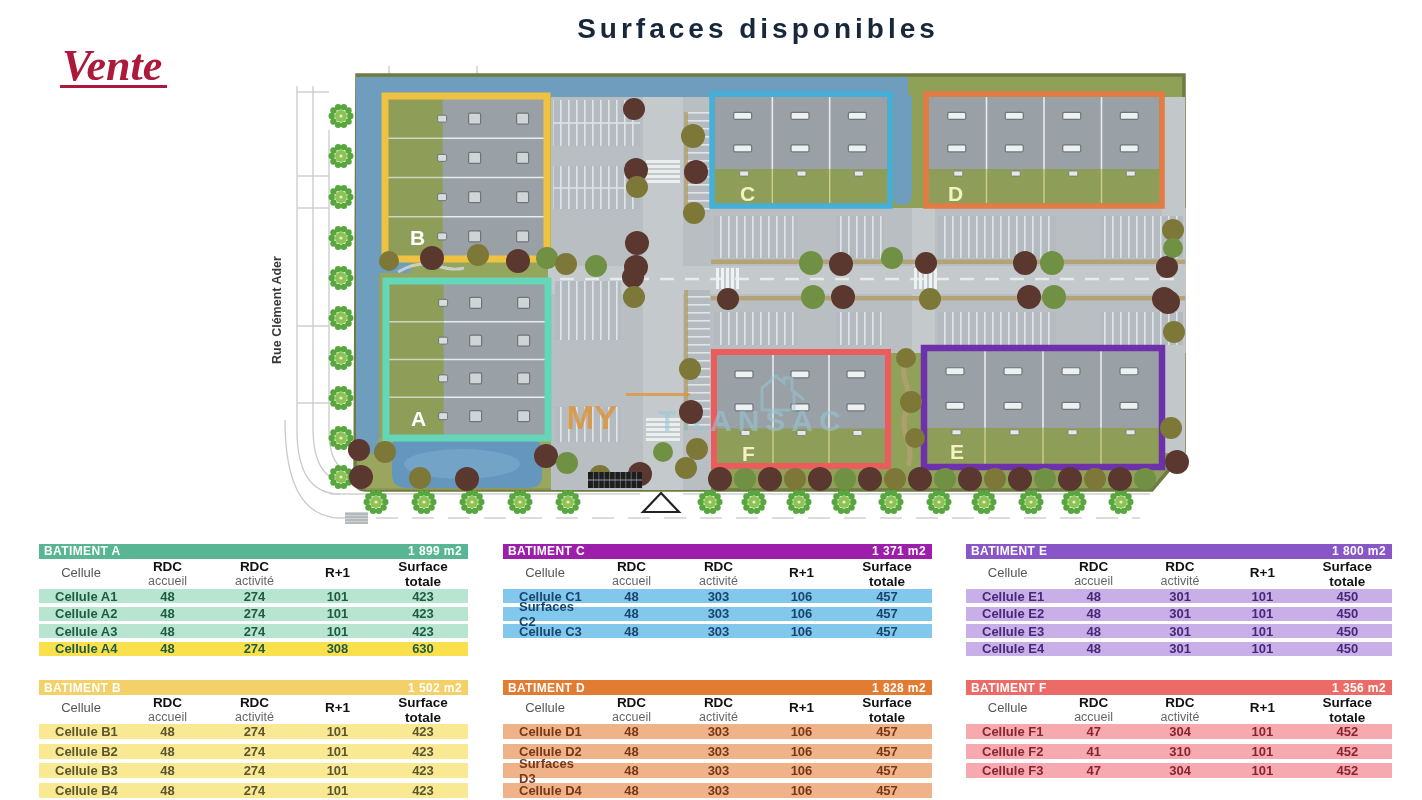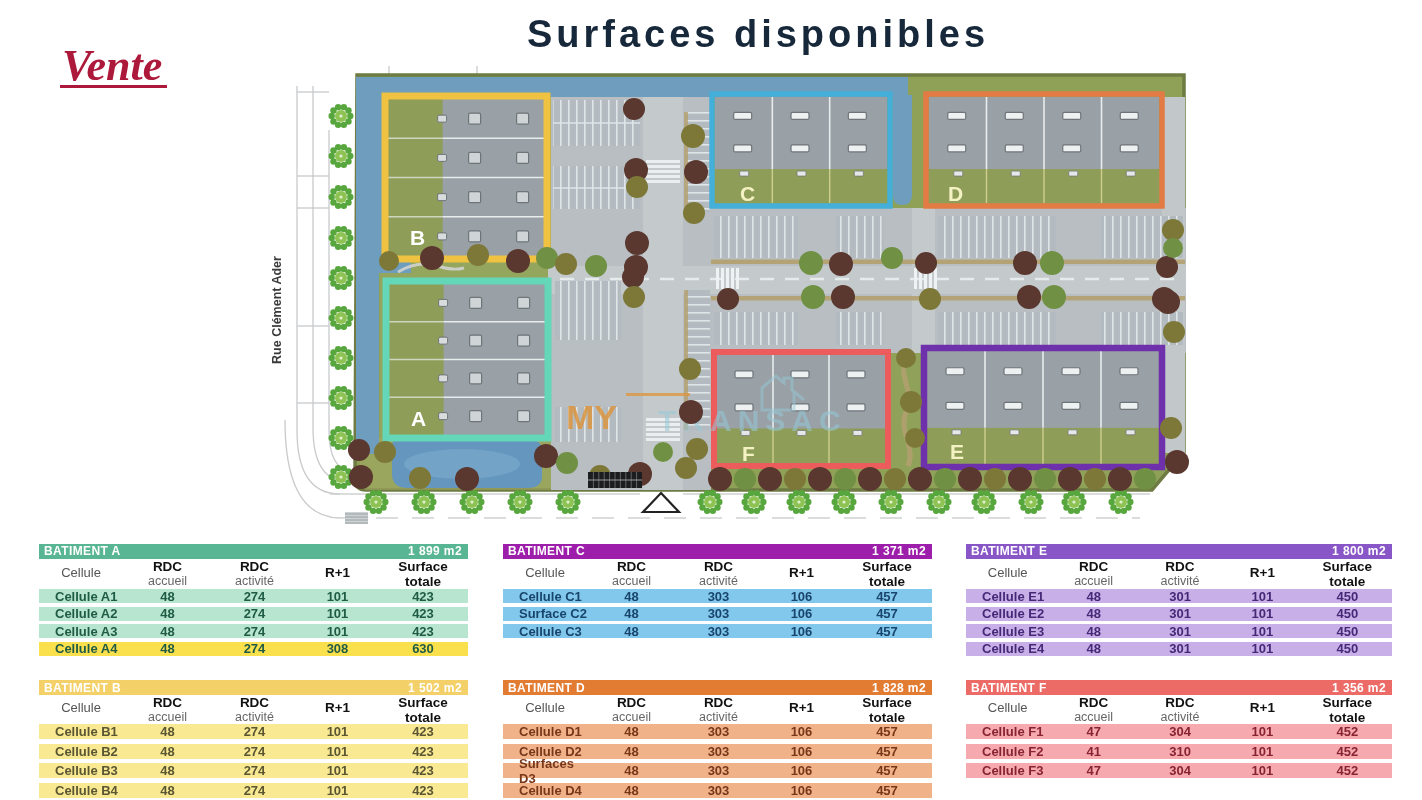--- a/index.html
+++ b/index.html
@@ -1,17 +1,17 @@
 <!DOCTYPE html>
 <html lang="fr"><head><meta charset="utf-8">
 <title>Surfaces disponibles</title>
 <style>
 html,body{margin:0;padding:0;width:1422px;height:800px;background:#fff;overflow:hidden;position:relative;font-family:"Liberation Sans",sans-serif;}
 #page{position:absolute;inset:0;width:1422px;height:800px;filter:blur(0.35px) saturate(0.95);}
-h1{position:absolute;left:0;top:13px;width:1422px;padding-left:94px;box-sizing:border-box;text-align:center;margin:0;font-size:38px;letter-spacing:4px;color:#16283c;font-weight:bold;}
+h1{position:absolute;left:0;top:13px;width:1422px;padding-left:94px;box-sizing:border-box;text-align:center;margin:0;font-size:28px;letter-spacing:4px;color:#16283c;font-weight:bold;}
 #vente{position:absolute;left:62px;top:40px;font-family:"Liberation Serif",serif;font-style:italic;font-weight:bold;font-size:44px;color:#b3173a;}
 #vline{position:absolute;left:60px;top:85px;width:107px;height:3.2px;background:#b3173a;}
 .tbl{position:absolute;}
 .bar{height:15px;display:flex;justify-content:space-between;align-items:center;color:#fff;font-weight:bold;font-size:12px;padding:0 6px 0 5px;letter-spacing:0.4px;box-sizing:border-box;}
 .hd{display:flex;height:27px;color:#111;}
 .b .hd{height:25px;}
 .b .r{height:15px;}
 .hd b{display:block;font-size:13.5px;line-height:15px;}
 .hd i{display:block;font-style:normal;font-weight:normal;color:#666;font-size:12.5px;line-height:14px;}
 .hd .cellule{color:#555;font-size:13px;font-weight:normal;display:flex;align-items:center;justify-content:center;}
@@ -448,21 +448,21 @@
         </div>
       </div>
       <div class="r" style="background:#7fc9ef;color:#17456e;margin-top:3.5px">
         <div class="c1">Cellule C1</div>
         <div class="c2">48</div>
         <div class="c3">303</div>
         <div class="c4">106</div>
         <div class="c5">457</div>
       </div>
       <div class="r" style="background:#7fc9ef;color:#17456e;margin-top:3.5px">
-        <div class="c1">Surface C2</div>
+        <div class="c1">Surfaces C2</div>
         <div class="c2">48</div>
         <div class="c3">303</div>
         <div class="c4">106</div>
         <div class="c5">457</div>
       </div>
       <div class="r" style="background:#7fc9ef;color:#17456e;margin-top:3.5px">
         <div class="c1">Cellule C3</div>
         <div class="c2">48</div>
         <div class="c3">303</div>
         <div class="c4">106</div>

